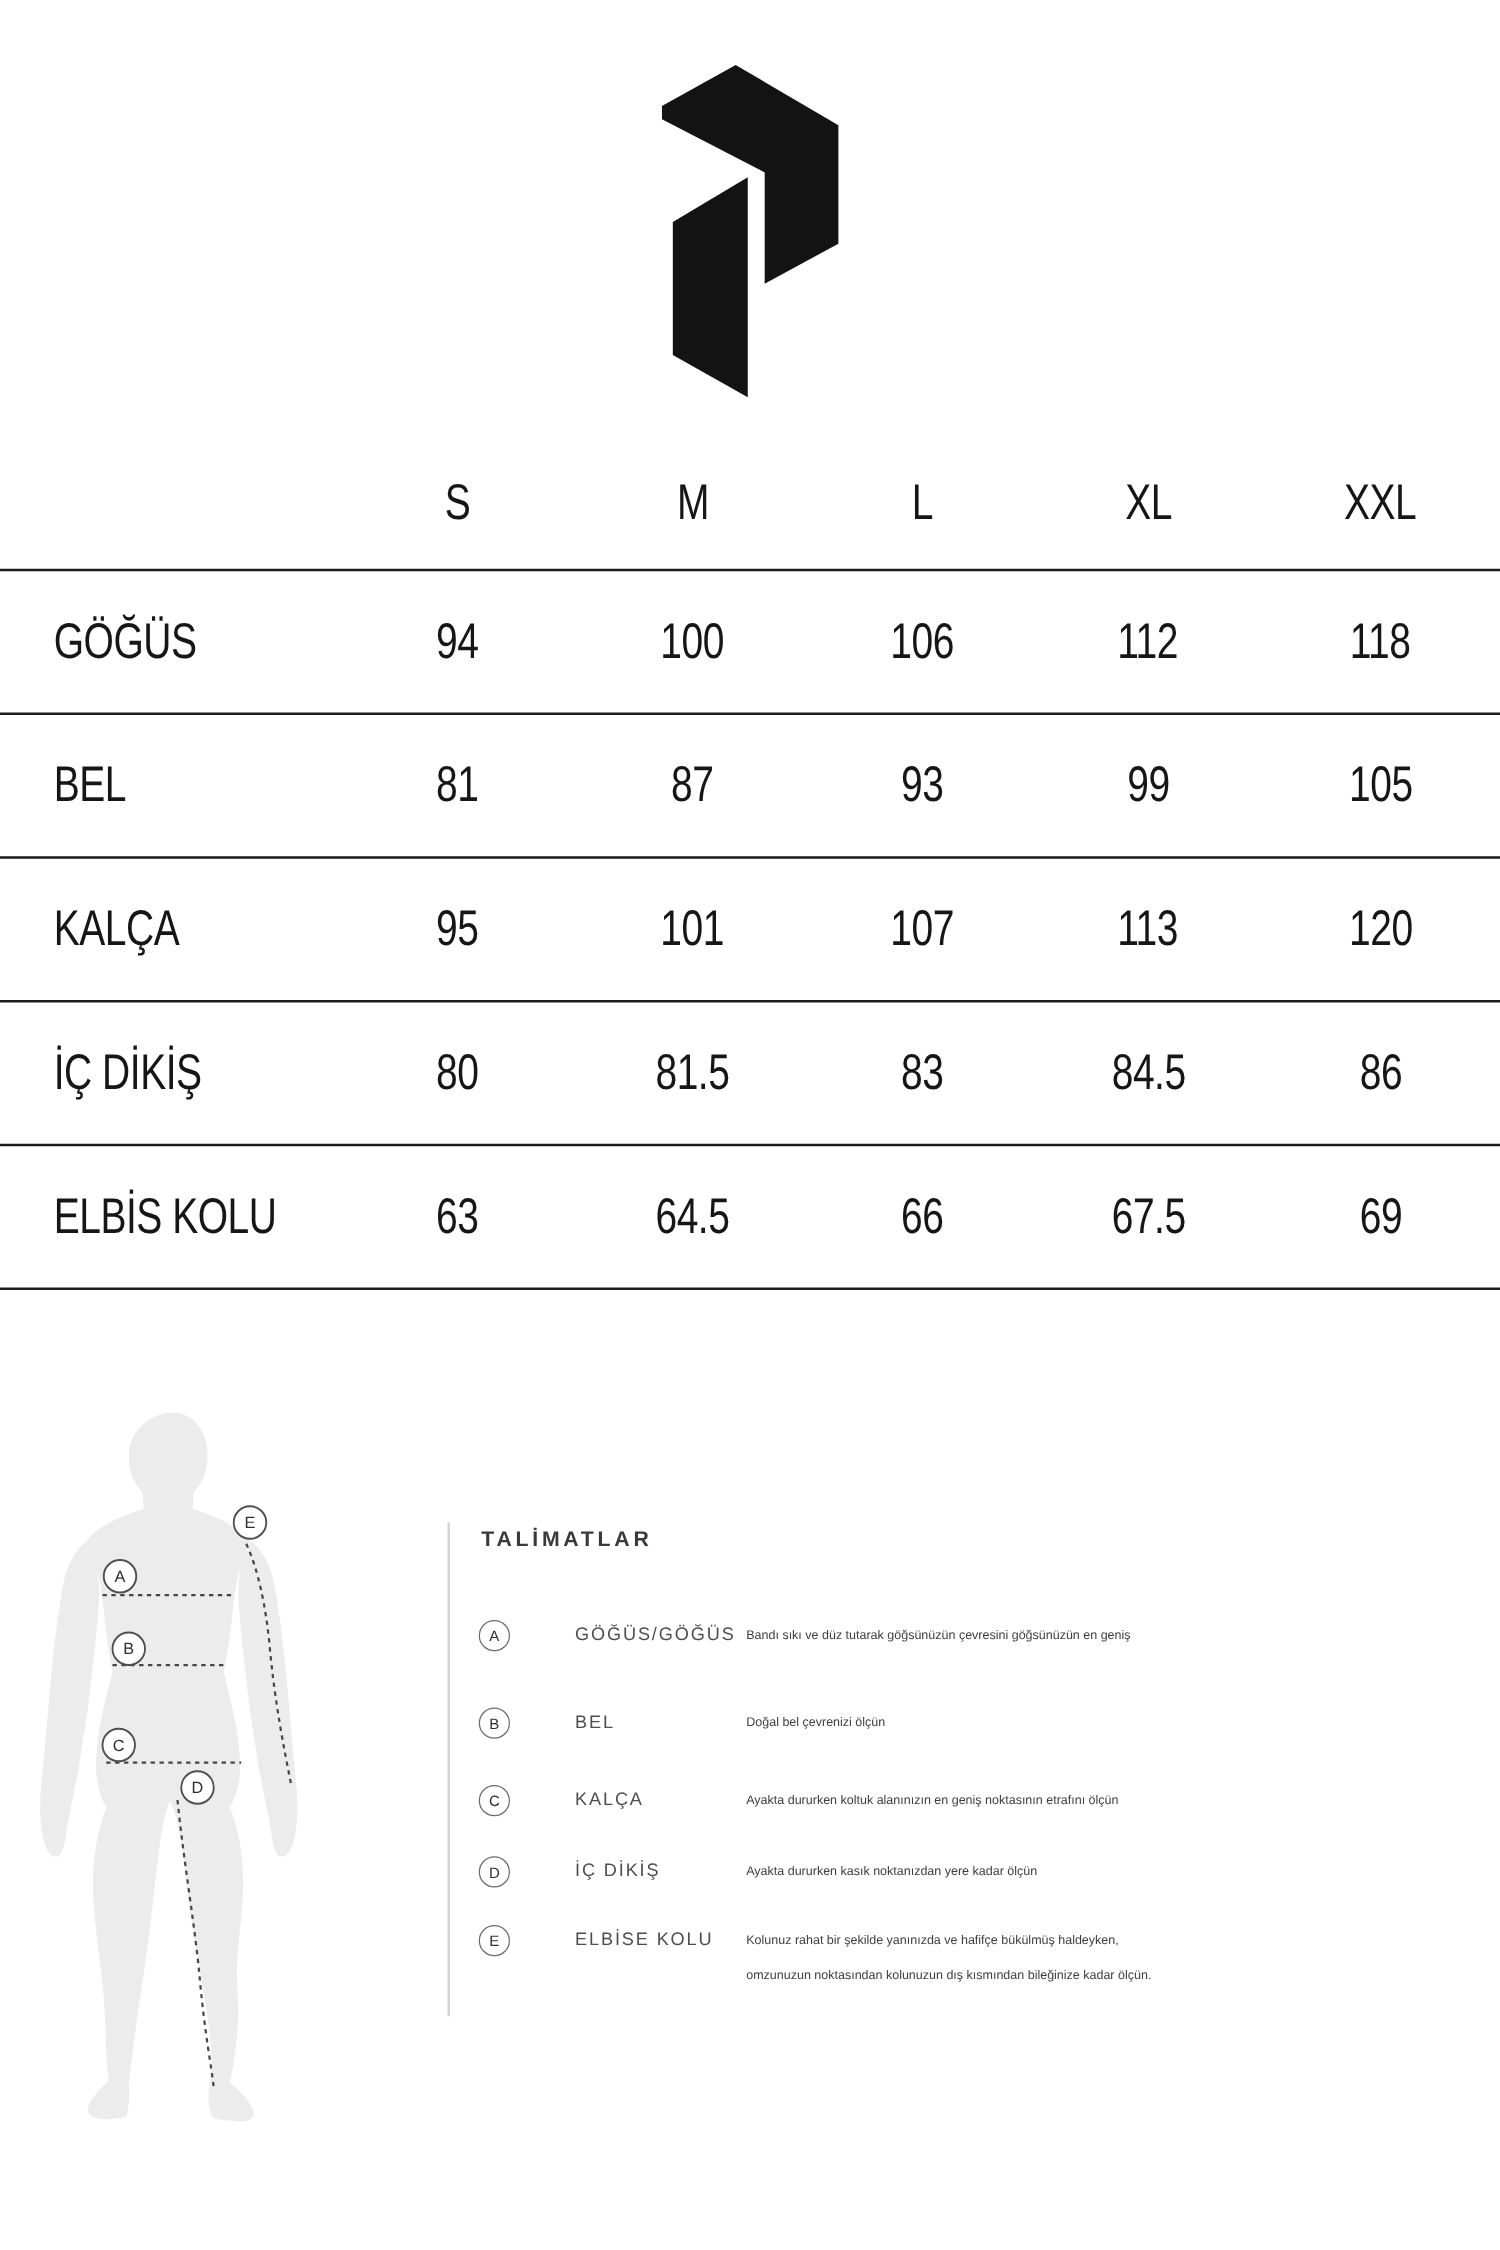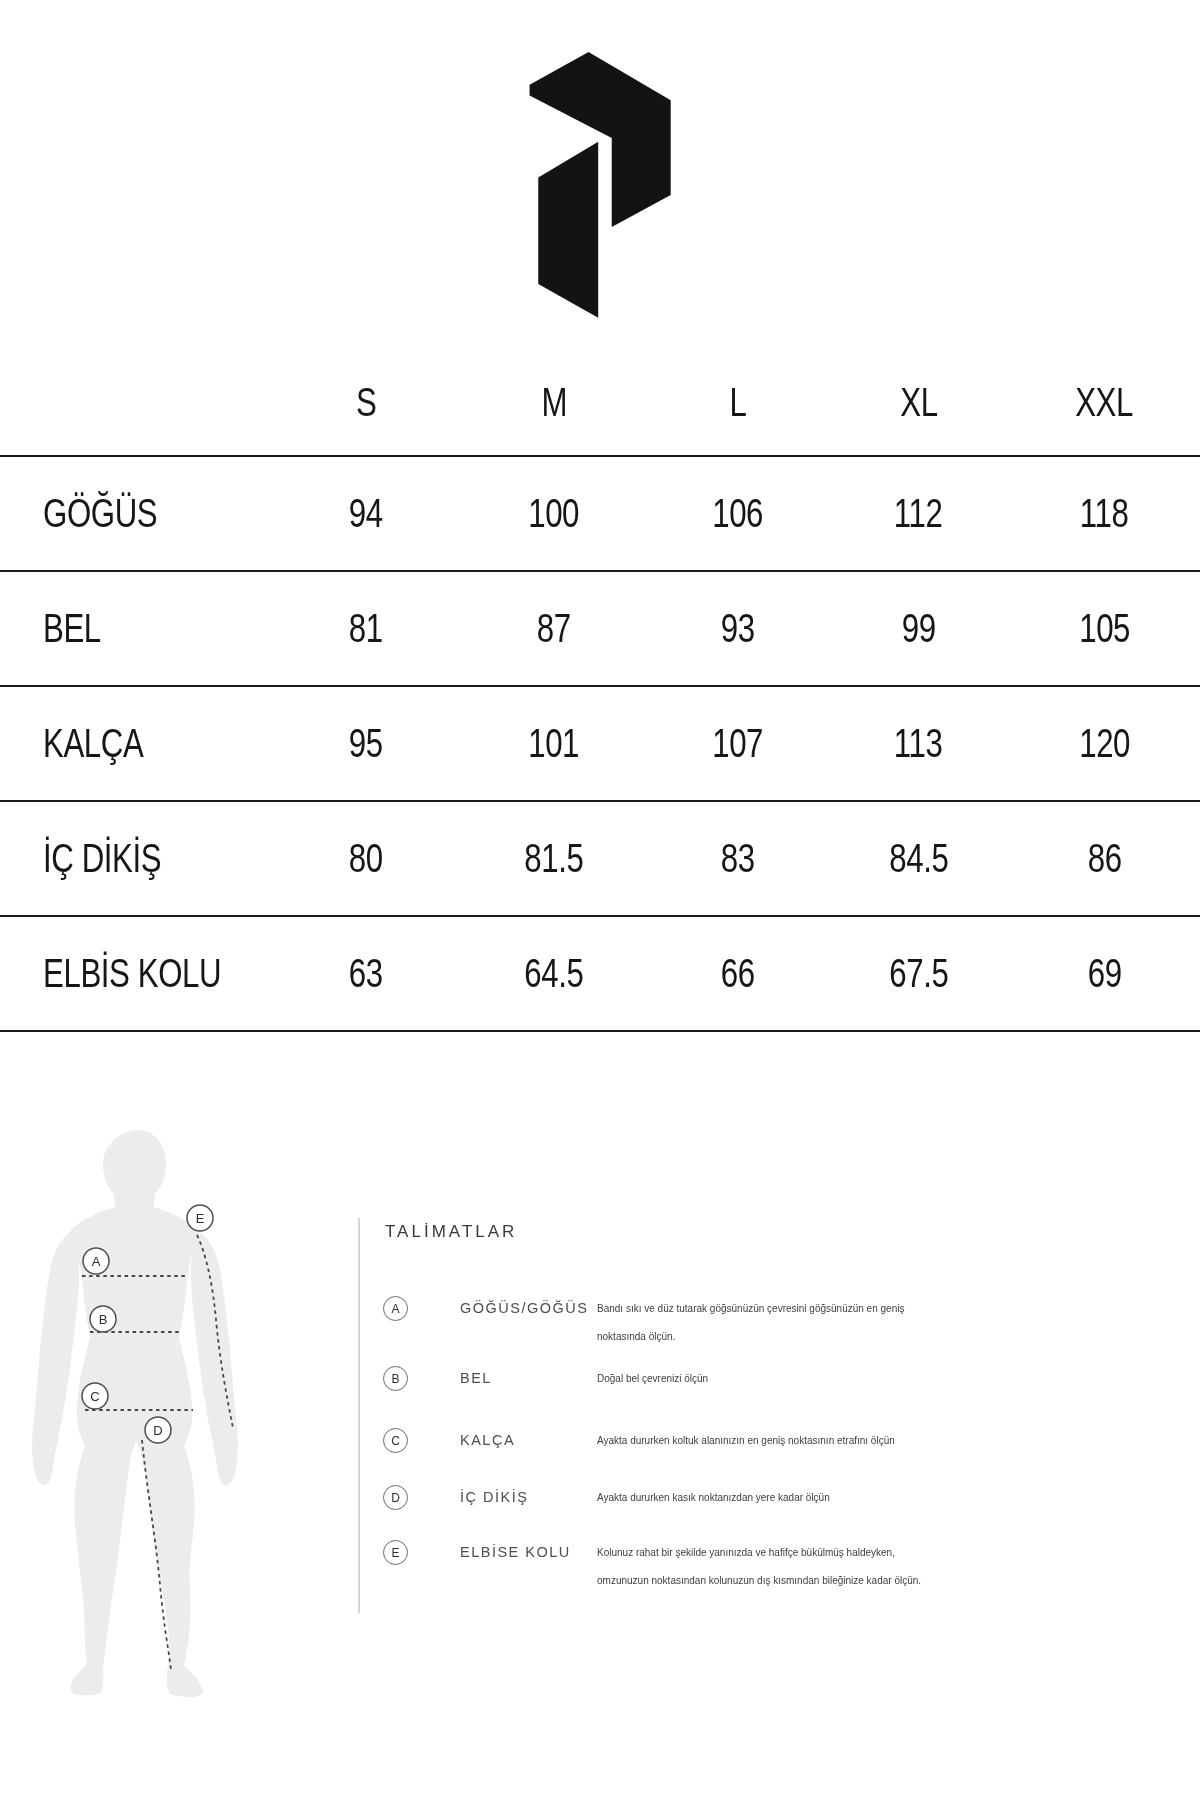--- a/index.html
+++ b/index.html
@@ -22,21 +22,21 @@
   
   .figure{position:absolute;left:30px;top:1130px;}
   .figure .body{fill:#ececec;}
   .figure .dash{fill:none;stroke:#474747;stroke-width:1.8;stroke-dasharray:3.5 3.6;}
   .figure .mk-circle{fill:#ffffff;stroke:#4f4f4f;stroke-width:1.5;}
   .figure .mk-letter{font-family:"Liberation Sans",sans-serif;font-size:13px;fill:#2e2e2e;text-anchor:middle;}
 
   
   .divider{position:absolute;left:358px;top:1218px;width:2px;height:395px;background:#d4d4d4;}
   .instructions{position:absolute;left:383px;top:1218px;width:790px;}
-  .ins-heading{position:absolute;left:2px;top:4px;font-size:17px;letter-spacing:3px;color:#3a3a3a;}
+  .ins-heading{position:absolute;left:2px;top:4px;font-size:17px;letter-spacing:3px;color:#3a3a3a;font-weight:bold;}
   .ins-item{position:absolute;left:0;display:flex;align-items:flex-start;}
   .ins-0{top:78px;}.ins-1{top:148px;}.ins-2{top:210px;}.ins-3{top:267px;}.ins-4{top:322px;}
   .ins-badge{width:25px;height:25px;border:1.5px solid #6b6b6b;border-radius:50%;
              box-sizing:border-box;display:flex;align-items:center;justify-content:center;
              font-size:12px;color:#2e2e2e;flex:0 0 auto;}
   .ins-label{width:137px;margin-left:52px;font-size:14.5px;letter-spacing:1.5px;color:#4e4e4e;
              line-height:25px;flex:0 0 auto;white-space:nowrap;}
   .ins-desc{font-size:10px;color:#3e3e3e;}
   .ins-desc div{line-height:28px;white-space:nowrap;}
   .ins-desc div:first-child{margin-top:-1px;}
@@ -171,21 +171,20 @@
   <div class="divider"></div>
 
   <div class="instructions">
     <div class="ins-heading">TALİMATLAR</div>
 
     <div class="ins-item ins-0">
       <div class="ins-badge">A</div>
       <div class="ins-label">GÖĞÜS/GÖĞÜS</div>
       <div class="ins-desc">
         <div>Bandı sıkı ve düz tutarak göğsünüzün çevresini göğsünüzün en geniş</div>
-        <div>noktasında ölçün.</div>
       </div>
     </div>
 
     <div class="ins-item ins-1">
       <div class="ins-badge">B</div>
       <div class="ins-label">BEL</div>
       <div class="ins-desc">
         <div>Doğal bel çevrenizi ölçün</div>
       </div>
     </div>

